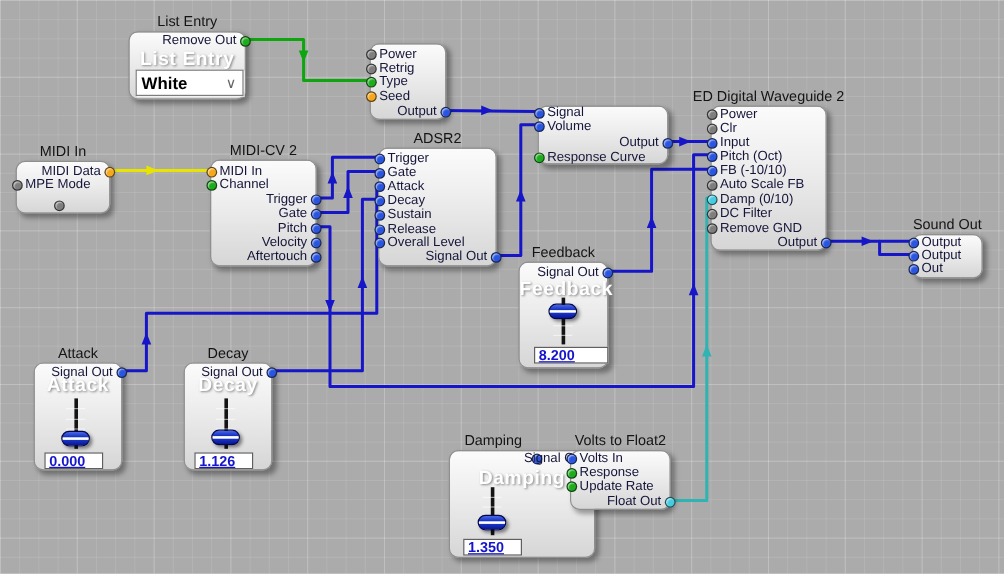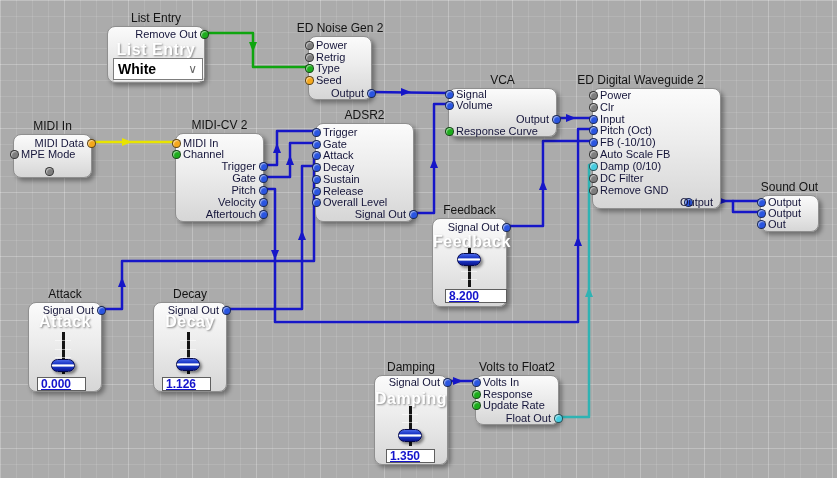--- a/index.html
+++ b/index.html
@@ -98,21 +98,20 @@
       <polyline points="733,201 733,212 760,212" fill="none" stroke="#1616c8" stroke-width="2.5" stroke-linejoin="round" stroke-linecap="round"></polyline>
     </svg>
     <div class="node" style="left: 107px; top: 26px; width: 96px; height: 55px;">
       <div class="node-title" style="left: -62px; top: -16px;">List Entry</div>
       <div class="big-label" style="top: 14px;">List Entry</div>
       <div class="port-dot" style="background: rgb(28, 173, 28); left: 91.5px; top: 2.5px;"></div>
       <div class="port-label" style="top: 0.5px; right: 7px;">Remove Out</div>
       <div class="dropdown" style="left: 5px; top: 31px; width: 90px; height: 22px;"><span>White</span><span class="chev">∨</span></div>
     </div>
     <div class="node" style="left: 308px; top: 36px; width: 62px; height: 62px;">
-      <div class="node-title" style="left: -79px; top: -16px;">ED Noise Gen 2</div>
       <div class="port-dot" style="background: rgb(126, 126, 126); left: -4.5px; top: 3.5px;"></div>
       <div class="port-label" style="top: 1.5px; left: 7px;">Power</div>
       <div class="port-dot" style="background: rgb(126, 126, 126); left: -4.5px; top: 15.5px;"></div>
       <div class="port-label" style="top: 13.5px; left: 7px;">Retrig</div>
       <div class="port-dot" style="background: rgb(28, 173, 28); left: -4.5px; top: 26.5px;"></div>
       <div class="port-label" style="top: 24.5px; left: 7px;">Type</div>
       <div class="port-dot" style="background: rgb(245, 168, 28); left: -4.5px; top: 38.5px;"></div>
       <div class="port-label" style="top: 36.5px; left: 7px;">Seed</div>
       <div class="port-dot" style="background: rgb(42, 85, 224); left: 57.5px; top: 51.5px;"></div>
       <div class="port-label" style="top: 49.5px; right: 7px;">Output</div>
@@ -155,31 +154,30 @@
       <div class="port-dot" style="background: rgb(42, 85, 224); left: -4.5px; top: 50.5px;"></div>
       <div class="port-label" style="top: 48.5px; left: 7px;">Sustain</div>
       <div class="port-dot" style="background: rgb(42, 85, 224); left: -4.5px; top: 62.5px;"></div>
       <div class="port-label" style="top: 60.5px; left: 7px;">Release</div>
       <div class="port-dot" style="background: rgb(42, 85, 224); left: -4.5px; top: 73.5px;"></div>
       <div class="port-label" style="top: 71.5px; left: 7px;">Overall Level</div>
       <div class="port-dot" style="background: rgb(42, 85, 224); left: 92.5px; top: 85.5px;"></div>
       <div class="port-label" style="top: 83.5px; right: 7px;">Signal Out</div>
     </div>
     <div class="node" style="left: 448px; top: 88px; width: 107px; height: 47px;">
-      <div class="node-title" style="left: -56.5px; top: -16px;">VCA</div>
       <div class="port-dot" style="background: rgb(42, 85, 224); left: -4.5px; top: 0.5px;"></div>
       <div class="port-label" style="top: -1.5px; left: 7px;">Signal</div>
       <div class="port-dot" style="background: rgb(42, 85, 224); left: -4.5px; top: 11.5px;"></div>
       <div class="port-label" style="top: 9.5px; left: 7px;">Volume</div>
       <div class="port-dot" style="background: rgb(42, 85, 224); left: 102.5px; top: 25.5px;"></div>
       <div class="port-label" style="top: 23.5px; right: 7px;">Output</div>
       <div class="port-dot" style="background: rgb(28, 173, 28); left: -4.5px; top: 37.5px;"></div>
       <div class="port-label" style="top: 35.5px; left: 7px;">Response Curve</div>
     </div>
-    <div class="node" style="left: 592px; top: 88px; width: 95px; height: 119px; padding-left: 32px;">
+    <div class="node" style="left: 592px; top: 88px; width: 95px; height: 119px;">
       <div class="node-title" style="left: -62.5px; top: -16px;">ED Digital Waveguide 2</div>
       <div class="port-dot" style="background: rgb(126, 126, 126); left: -4.5px; top: 1.5px;"></div>
       <div class="port-label" style="top: -0.5px; left: 7px;">Power</div>
       <div class="port-dot" style="background: rgb(126, 126, 126); left: -4.5px; top: 13.5px;"></div>
       <div class="port-label" style="top: 11.5px; left: 7px;">Clr</div>
       <div class="port-dot" style="background: rgb(42, 85, 224); left: -4.5px; top: 25.5px;"></div>
       <div class="port-label" style="top: 23.5px; left: 7px;">Input</div>
       <div class="port-dot" style="background: rgb(42, 85, 224); left: -4.5px; top: 36.5px;"></div>
       <div class="port-label" style="top: 34.5px; left: 7px;">Pitch (Oct)</div>
       <div class="port-dot" style="background: rgb(42, 85, 224); left: -4.5px; top: 48.5px;"></div>
@@ -236,21 +234,21 @@
       <div class="port-dot" style="background: rgb(42, 85, 224); left: 67.5px; top: 2.5px;"></div>
       <div class="port-label" style="top: 0.5px; right: 7px;">Signal Out</div>
       <div class="slider-track" style="left: 32.5px; top: 29px; height: 42px;"></div>
       <div class="slider-tick" style="left: 26px; width: 16px; top: 37.4px;"></div>
       <div class="slider-tick" style="left: 26px; width: 16px; top: 45.8px;"></div>
       <div class="slider-tick" style="left: 26px; width: 16px; top: 54.2px;"></div>
       <div class="slider-tick" style="left: 26px; width: 16px; top: 62.6px;"></div>
       <div class="slider-knob" style="left: 22px; top: 54.5px;"></div>
       <div class="value-box" style="left: 8px; top: 74px; width: 49px; height: 14px;">1.126</div>
     </div>
-    <div class="node" style="left: 374px; top: 375px; width: 72px; height: 88px;">
+    <div class="node" style="left: 374px; top: 375px; width: 72px; height: 88px; padding-left: 48px;">
       <div class="node-title" style="left: -74px; top: -16px;">Damping</div>
       <div class="big-label" style="top: 14px;">Damping</div>
       <div class="port-dot" style="background: rgb(42, 85, 224); left: 67.5px; top: 1.5px;"></div>
       <div class="port-label" style="top: -0.5px; right: 7px;">Signal Out</div>
       <div class="slider-track" style="left: 33.5px; top: 30px; height: 40px;"></div>
       <div class="slider-tick" style="left: 27px; width: 16px; top: 38px;"></div>
       <div class="slider-tick" style="left: 27px; width: 16px; top: 46px;"></div>
       <div class="slider-tick" style="left: 27px; width: 16px; top: 54px;"></div>
       <div class="slider-tick" style="left: 27px; width: 16px; top: 62px;"></div>
       <div class="slider-knob" style="left: 23px; top: 52.5px;"></div>

